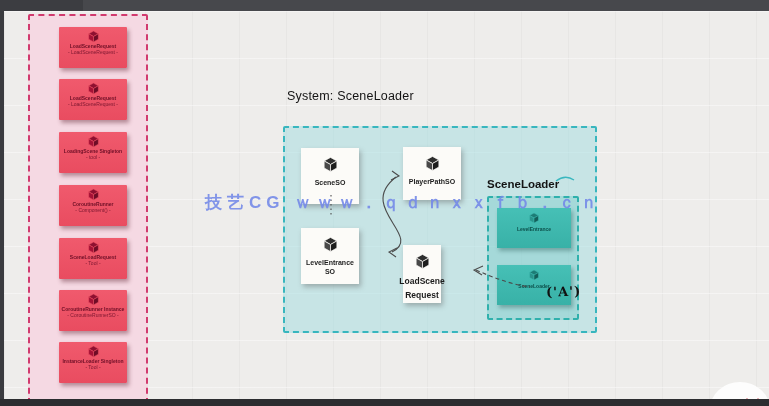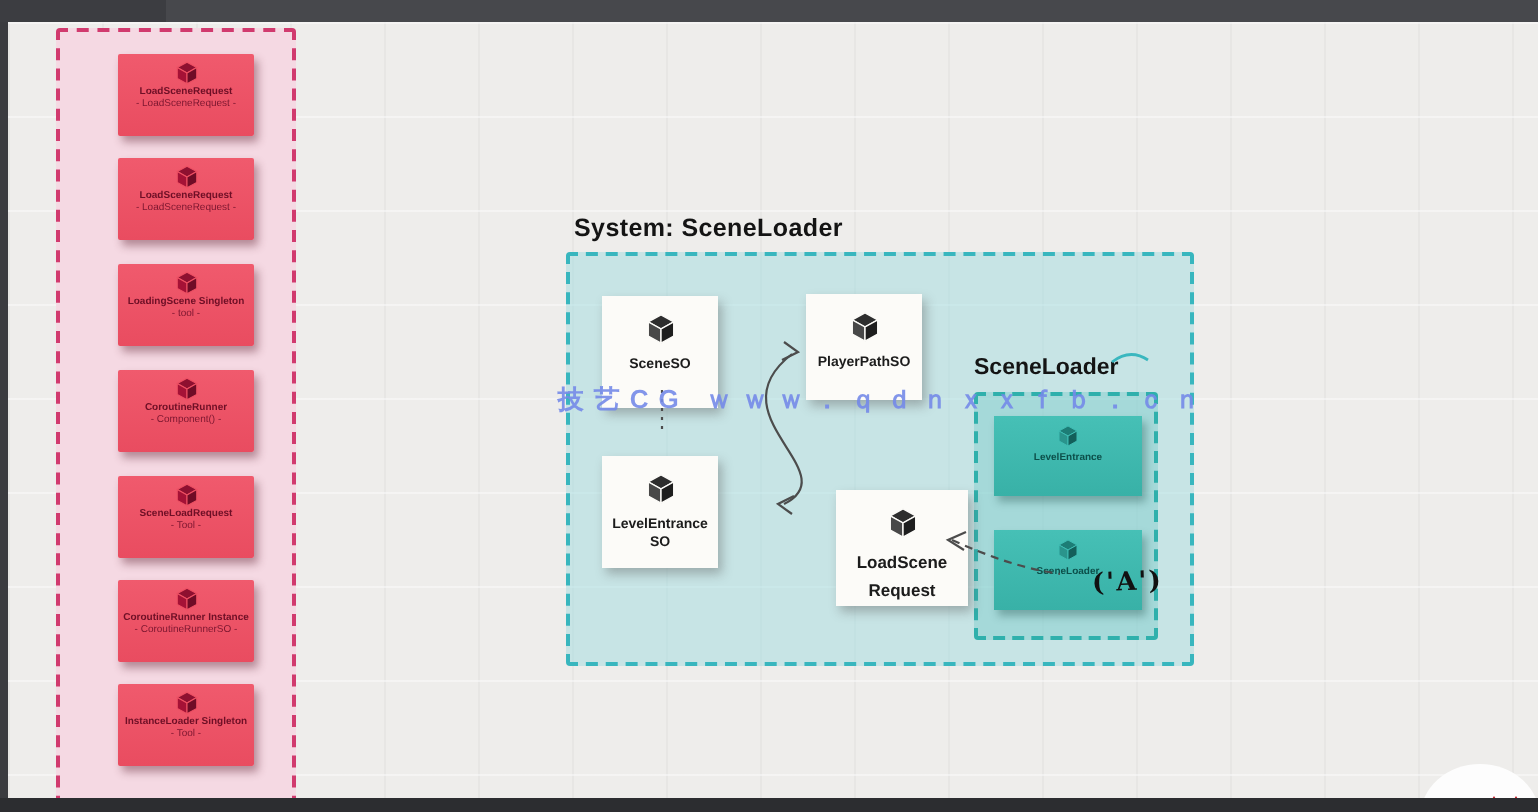--- a/index.html
+++ b/index.html
@@ -32,21 +32,21 @@
     background:linear-gradient(#f05a6d,#e94c60);
     box-shadow:2px 3px 4px rgba(100,40,55,.45);
     display:flex; flex-direction:column; align-items:center; justify-content:flex-start;
     padding-top:3px; border-radius:1px;
   }
   .pcard .txt { color:#6e0f26; font-size:5px; line-height:6px; text-align:center; width:66px;
     white-space:nowrap; overflow:hidden; font-weight:700; }
   .pcard .sub { color:#7c1730; font-weight:400; }
 
   
-  .sys-title { position:absolute; left:283px; top:96px; font-size:12.5px; font-weight:700; color:#141414; letter-spacing:.2px; }
+  .sys-title { position:absolute; left:283px; top:78px; font-size:12.5px; font-weight:400; color:#141414; letter-spacing:.2px; }
   .sys-box {
     position:absolute; left:279px; top:115px; width:314px; height:207px;
     background:rgba(160,219,223,.5); border:2px dashed #38b6be; border-radius:2px;
   }
   .comp-title { position:absolute; left:483px; top:167px; font-size:11.5px; font-weight:800; color:#141414; }
   .comp-box {
     position:absolute; left:483px; top:185px; width:92px; height:124px;
     background:rgba(110,200,196,.38); border:2px dashed #2fb0ac; border-radius:2px;
   }
 
@@ -60,22 +60,22 @@
   .tcard {
     position:absolute; left:8px; width:74px; height:40px;
     background:linear-gradient(#46c0b6,#38b1a7);
     box-shadow:2px 3px 4px rgba(40,90,85,.4);
     display:flex; flex-direction:column; align-items:center; padding-top:4px;
   }
   .tcard .txt { color:#0c4f4a; font-size:5px; font-weight:700; margin-top:2px; white-space:nowrap; }
 
   .watermark {
     position:absolute; left:205px; top:191px; width:400px;
-    font-size:13px; font-weight:700; color:rgba(116,137,232,.9);
-    letter-spacing:5px; white-space:nowrap; z-index:4; pointer-events:none;text-align:right;
+    font-size:17px; font-weight:700; color:rgba(116,137,232,.9);
+    letter-spacing:5px; white-space:nowrap; z-index:4; pointer-events:none;
   }
 
   .annotation {
     position:absolute; left:546px; top:284px; font-size:13px; font-weight:800; color:#111;
     letter-spacing:1px; z-index:4; transform:rotate(-2deg);
     font-family:"DejaVu Serif", serif;
   }
 
   .arrows { position:absolute; left:0; top:0; width:769px; height:406px; z-index:3; pointer-events:none; }
 
@@ -201,21 +201,21 @@
   </div>
   <div class="node" style="left:297px; top:217px; width:58px; height:56px">
     <svg width="17" height="17" viewBox="0 0 24 24">
         <path d="M12 2 21 7 12 12 3 7Z" fill="#2e2e2e" stroke="#fcfbf8"></path>
         <path d="M3 7 12 12 12 22 3 17Z" fill="#484848" stroke="#fcfbf8"></path>
         <path d="M21 7 12 12 12 22 21 17Z" fill="#1e1e1e" stroke="#fcfbf8"></path>
       </svg>
     <div class="lbl">LevelEntrance</div>
     <div class="lbl" style="margin-top:0">SO</div>
   </div>
-  <div class="node node-lgl" style="left:414px; top:234px; width:66px; height:58px">
+  <div class="node node-lgl" style="left:399px; top:234px; width:38px; height:58px">
     <svg width="17" height="17" viewBox="0 0 24 24">
         <path d="M12 2 21 7 12 12 3 7Z" fill="#2e2e2e" stroke="#fcfbf8"></path>
         <path d="M3 7 12 12 12 22 3 17Z" fill="#484848" stroke="#fcfbf8"></path>
         <path d="M21 7 12 12 12 22 21 17Z" fill="#1e1e1e" stroke="#fcfbf8"></path>
       </svg>
     <div class="lbl">LoadScene</div>
     <div class="lbl" style="margin-top:4px">Request</div>
   </div>
 
   <svg class="logo" viewBox="0 0 64 50">

